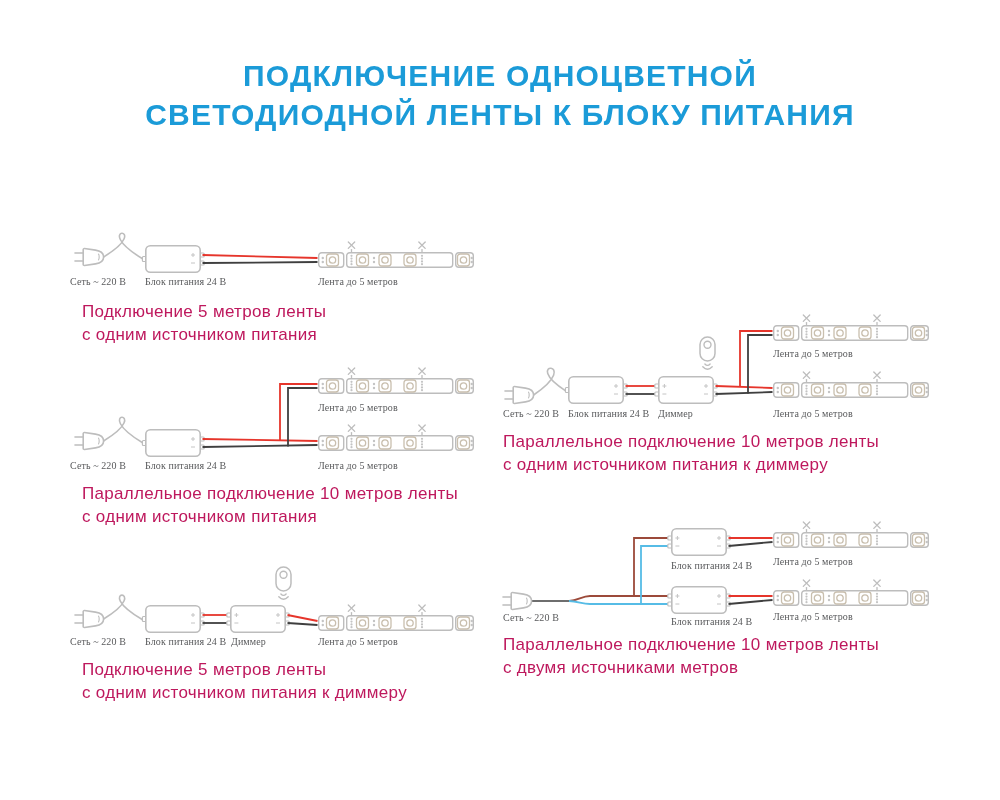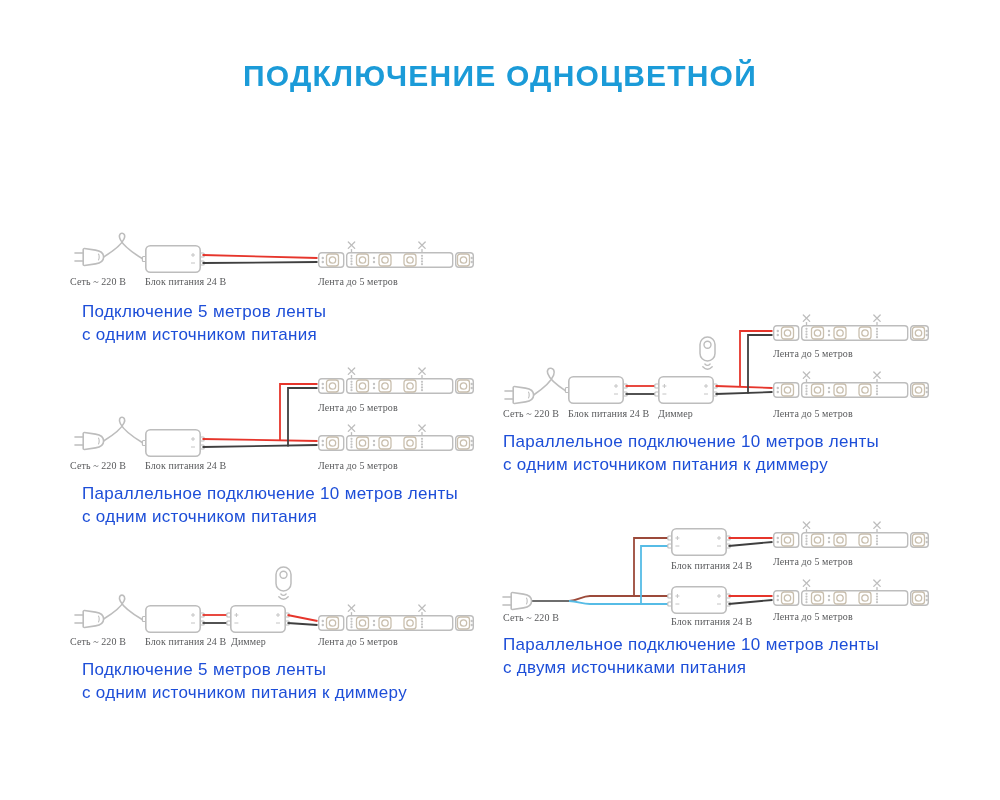--- a/index.html
+++ b/index.html
@@ -1,21 +1,21 @@
 <!DOCTYPE html>
 <html><head>
 <meta charset="utf-8">
 <style>
   html,body{margin:0;padding:0;background:#fff;}
   .page{position:relative;width:1000px;height:800px;background:#ffffff;
         font-family:"Liberation Sans",sans-serif;overflow:hidden;}
   .title{position:absolute;left:0;top:56px;width:1000px;text-align:center;
          color:#1b9bd8;font-size:30px;font-weight:bold;letter-spacing:1.2px;
          line-height:39px;}
-  .caption{position:absolute;color:#1d4ed8;font-size:17px;line-height:23px;
+  .caption{position:absolute;color:#be185d;font-size:17px;line-height:23px;
            letter-spacing:0.3px;}
   .lbl{position:absolute;color:#595a5c;font-size:10px;letter-spacing:0.1px;
        white-space:nowrap;font-family:Liberation Serif, serif;}
   svg.diagram{position:absolute;overflow:visible;}
   .wire{fill:none;stroke-width:1.8;}
   .wire-red{stroke:#e6352b;}
   .wire-black{stroke:#3f3f3f;}
   .wire-brown{stroke:#9c4a3a;}
   .wire-blue{stroke:#56bce6;}
   .cable{fill:none;stroke:#bdbdbd;stroke-width:1.6;}
@@ -105,20 +105,21 @@
       <g id="d-xcut" stroke="#bdbdbd" stroke-width="1.3" stroke-linecap="round" fill="none">
         <line x1="0" y1="0" x2="6.4" y2="6.4"></line>
           <line x1="6.4" y1="0" x2="0" y2="6.4"></line>
         <line x1="3.2" y1="7.6" x2="3.2" y2="9.8"></line>
       </g>
     </defs>
   </svg>
 
   <div class="title">
     <div>ПОДКЛЮЧЕНИЕ ОДНОЦВЕТНОЙ</div>
+    <div>СВЕТОДИОДНОЙ ЛЕНТЫ К БЛОКУ ПИТАНИЯ</div>
   </div>
 
   <svg class="diagram" style="left:60px;top:230px" width="420" height="60" viewBox="0 0 420 60">
     <path class="cable" d="M43.6,27 C96,-5 27,-5 82.6,28.8"></path>
     <use href="#d-plug" x="15" y="12"></use>
     <use href="#d-psu" x="85" y="15"></use>
     <path class="wire wire-red" d="M142.5,25 L257.5,28"></path>
     <path class="wire wire-black" d="M142.5,33 L257.5,32"></path>
     <use href="#d-strip" x="258" y="22"></use>
     <use href="#d-xcut" x="288.3" y="12"></use>
@@ -228,16 +229,16 @@
     <use href="#d-xcut" x="308.3" y="70"></use>
     <use href="#d-xcut" x="378.8" y="70"></use>
   </svg>
   <div class="lbl" style="left:773px;top:556px">Лента до 5 метров</div>
   <div class="lbl" style="left:671px;top:560px">Блок питания 24 В</div>
   <div class="lbl" style="left:503px;top:612px">Сеть ~ 220 В</div>
   <div class="lbl" style="left:773px;top:611px">Лента до 5 метров</div>
   <div class="lbl" style="left:671px;top:616px">Блок питания 24 В</div>
   <div class="caption" style="left:503px;top:633px">
     <div>Параллельное подключение 10 метров ленты</div>
-    <div>с двумя источниками питания</div>
+    <div>с двумя источниками метров</div>
   </div>
 
 </div>
 
 </body></html>

